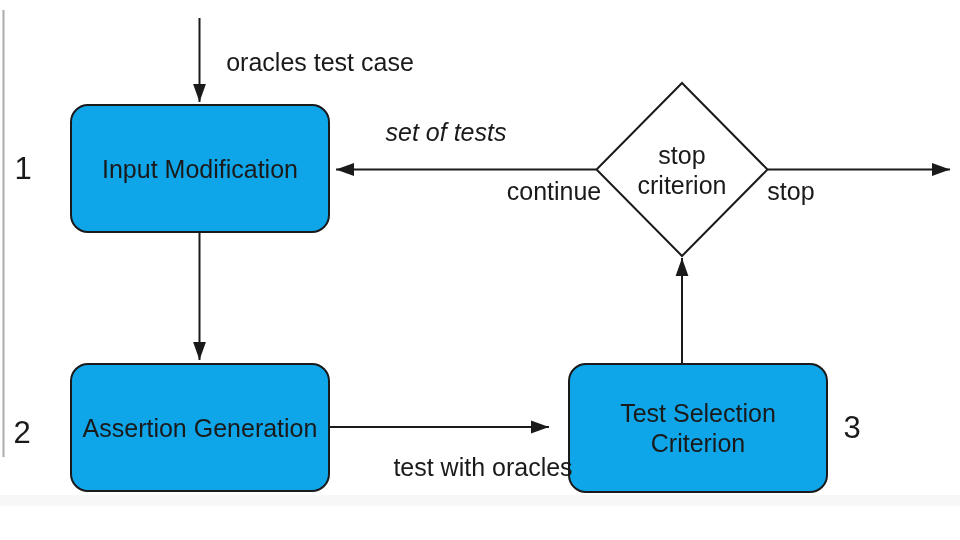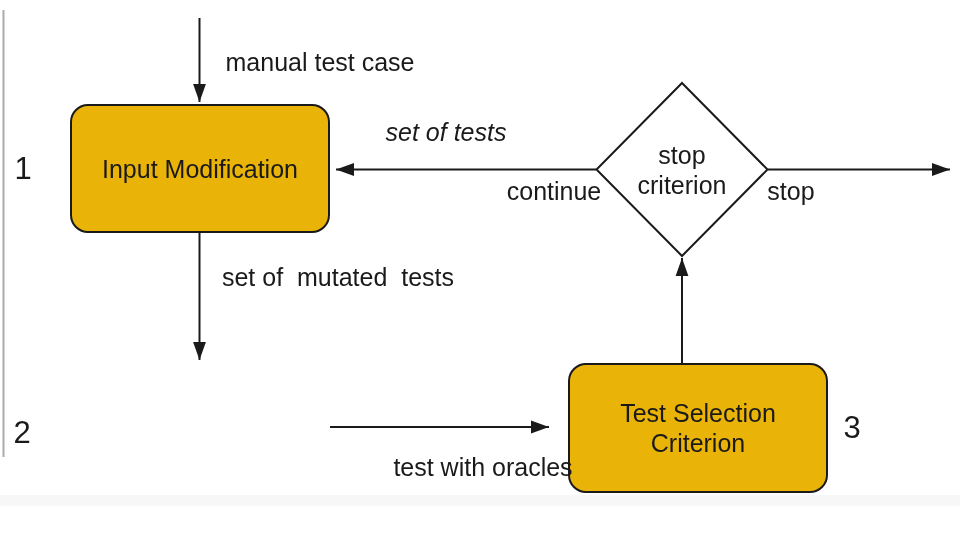--- a/index.html
+++ b/index.html
@@ -19,21 +19,21 @@
     background: #f7f7f7;
   }
   svg.edges {
     position: absolute;
     left: 0; top: 0;
     width: 960px; height: 540px;
   }
   .node {
     position: absolute;
     box-sizing: border-box;
-    background: #eab308;
+    background: #0ea5e9;
     border: 2.7px solid #1a1a1a;
     border-radius: 18px;
     display: flex;
     flex-direction: column;
     align-items: center;
     justify-content: center;
     text-align: center;
     font-size: 25px;
     line-height: 30px;
     color: #1a1a1a;
@@ -102,40 +102,42 @@
 
     <line x1="768" y1="169.5" x2="950" y2="169.5" stroke="#1a1a1a" stroke-width="2" marker-end="url(#ah)"></line>
 
     <polygon points="682,83 767.5,169.5 682,256 596.5,169.5" stroke="#1a1a1a" stroke-width="2" fill="#ffffff"></polygon>
   </svg>
 
   <div class="node" id="node-input-modification">
     <div>Input Modification</div>
   </div>
 
+  <div class="node" id="node-assertion-generation">
+    <div>Assertion Generation</div>
+  </div>
 
   <div class="node" id="node-test-selection">
     <div>Test Selection</div>
     <div>Criterion</div>
   </div>
 
   <div class="diamond-label">
     <div>stop</div>
     <div>criterion</div>
   </div>
 
   <div class="step-number" id="number-1">1</div>
   <div class="step-number" id="number-2">2</div>
   <div class="step-number" id="number-3">3</div>
 
-  <div class="flow-label" id="label-manual-test-case">manual test case</div>
+  <div class="flow-label" id="label-manual-test-case">oracles test case</div>
 
   <div class="flow-label" id="label-set-of-tests">set of tests</div>
 
   <div class="flow-label" id="label-continue">continue</div>
 
   <div class="flow-label" id="label-stop">stop</div>
 
-  <div class="flow-label" id="label-mutated-tests">set of  mutated  tests</div>
 
   <div class="flow-label" id="label-test-with-oracles">test with oracles</div>
 
 </div>
 
 </body></html>

